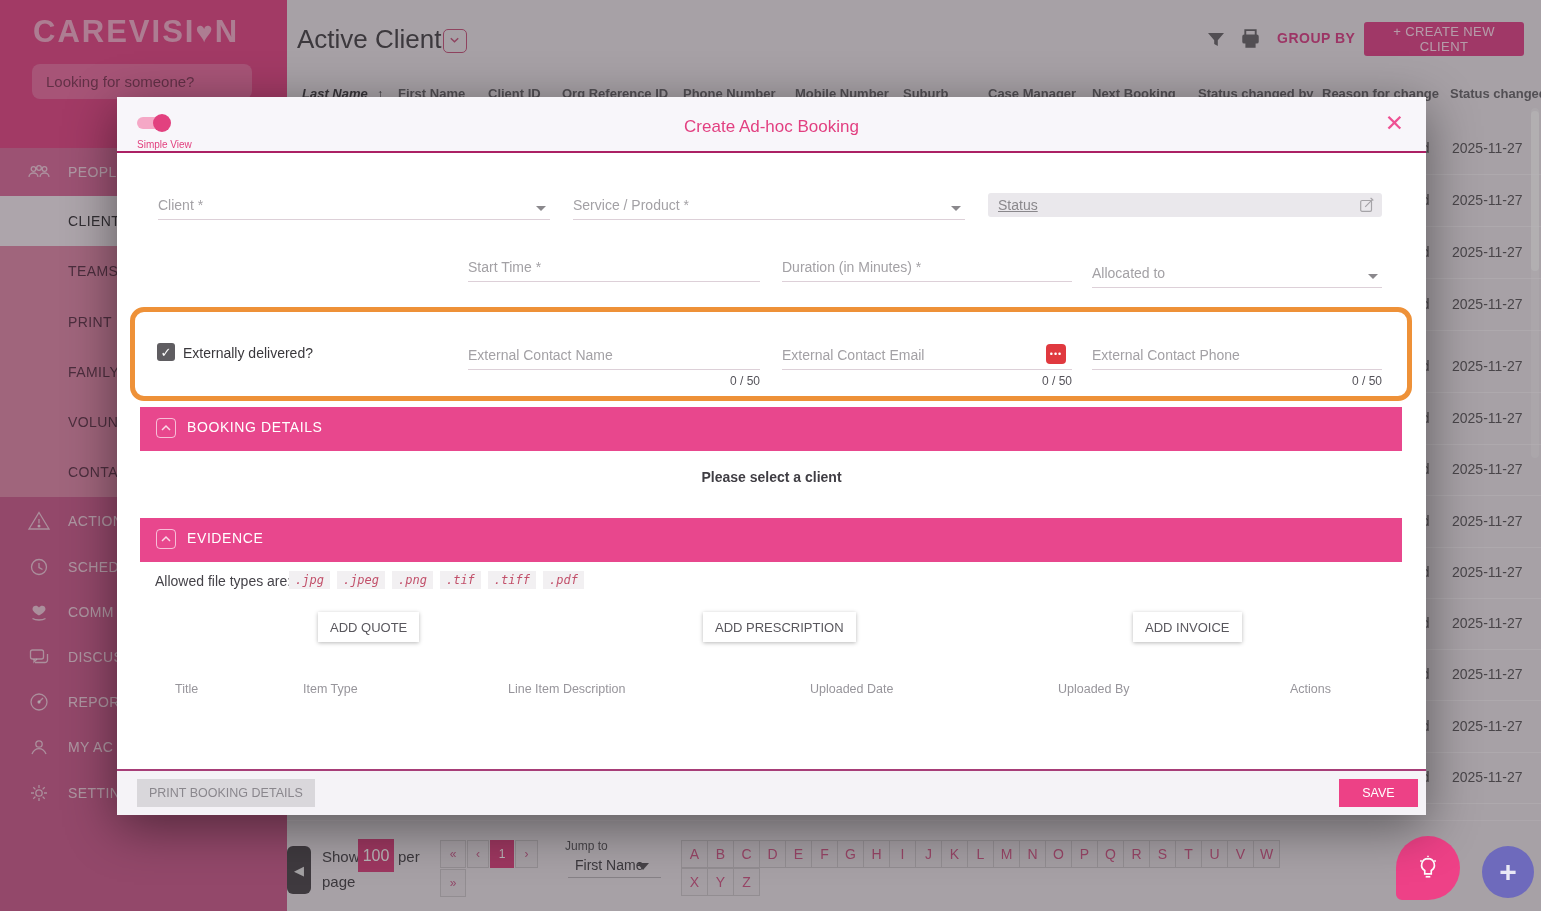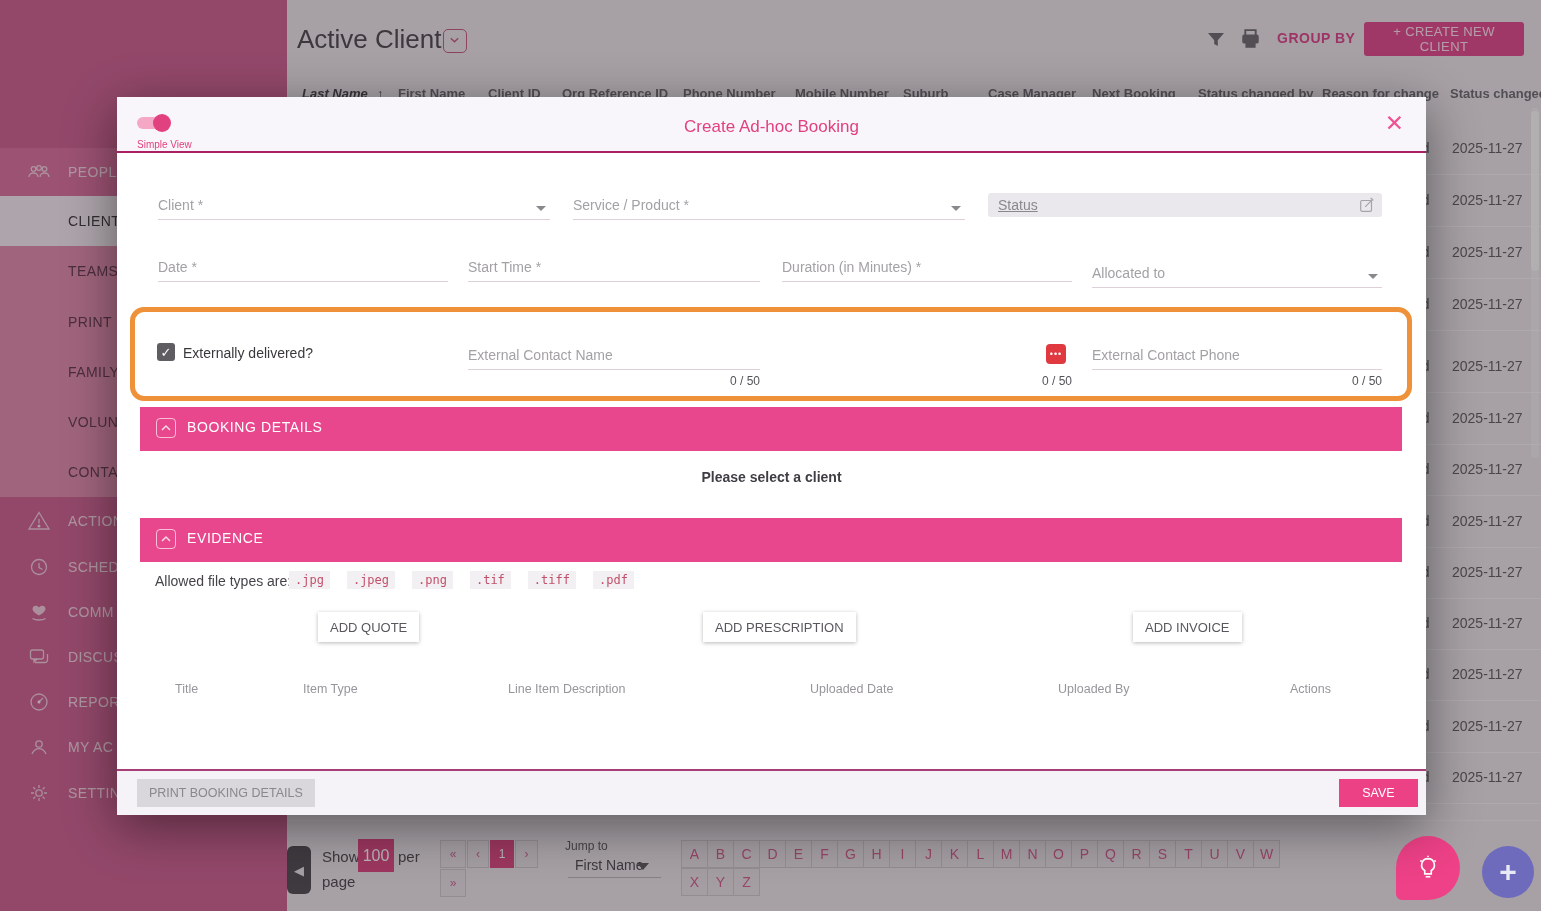--- a/index.html
+++ b/index.html
@@ -80,38 +80,42 @@
             color:#fff;font-size:13px;display:flex;align-items:center;justify-content:center;cursor:pointer;}
   .ext-label{position:absolute;left:66px;top:248px;font-size:14px;color:#3a383c;}
   .counter{position:absolute;top:277px;font-size:12px;color:#55535a;text-align:right;}
   .email-icn{position:absolute;left:929px;top:247px;width:20px;height:20px;background:#e0393f;border-radius:4px;
              color:#fff;display:flex;align-items:center;justify-content:center;font-size:9px;letter-spacing:1px;}
   .secbar{position:absolute;left:23px;width:1262px;height:44px;background:#e8478d;color:#ffffff;cursor:pointer;}
   .secbar .chev{position:absolute;left:16px;top:11px;width:18px;height:18px;border:1px solid rgba(255,255,255,0.65);border-radius:4px;}
   .secbar .sl{position:absolute;left:47px;top:12px;font-size:14px;letter-spacing:0.6px;}
   .empty-msg{position:absolute;left:0;top:372px;width:100%;text-align:center;font-size:14px;font-weight:bold;color:#3f3d43;}
   .allowed{position:absolute;left:38px;top:476px;font-size:14px;color:#454349;}
-  .chips{position:absolute;left:172px;top:474px;display:flex;gap:17px;}
+  .chips{position:absolute;left:172px;top:474px;display:flex;gap:7px;font-style:italic;}
   .chip{background:#f2f0f2;color:#c2506a;font-family:"DejaVu Sans Mono",monospace;font-size:12px;padding:2px 6px;}
   .addbtn{position:absolute;top:515px;height:30px;background:#fff;border:none;box-shadow:0 1px 4px rgba(0,0,0,0.28);
           font-size:13px;color:#59575d;cursor:pointer;font-family:"Liberation Sans",sans-serif;padding:0 12px;}
   .evhead span{position:absolute;top:585px;font-size:12.5px;color:#97959b;white-space:nowrap;}
   .m-foot{position:absolute;left:0;top:672px;width:100%;height:46px;background:#f5f3f7;border-top:2px solid #a73e78;box-sizing:border-box;}
   .print-btn{position:absolute;left:20px;top:8px;height:28px;background:#d9d7db;border:none;color:#8a878d;
              font-size:12.5px;padding:0 12px;cursor:pointer;font-family:"Liberation Sans",sans-serif;}
   .save-btn{position:absolute;right:8px;top:8px;width:79px;height:28px;background:#ed4186;border:none;color:#fff;
             font-size:12.5px;cursor:pointer;font-family:"Liberation Sans",sans-serif;}
   svg{display:block;}
 </style>
 </head>
 <body>
 
 <div class="stage">
 
   <div class="sidebar">
+    <div class="brand-block">
+      <div class="logo"><span>CAREVISI</span><span class="heart">♥</span><span>N</span></div>
+      <input class="search-box" placeholder="Looking for someone?" style="">
+    </div>
 
     <div class="si si-people" style="top:148px;height:48px;">
       <span class="icn">
           <svg viewBox="0 0 26 26" width="26" height="26" fill="none" stroke="currentColor" stroke-width="1.3">
             <circle cx="7.5" cy="10" r="2.3"></circle>
             <circle cx="13" cy="9" r="2.3"></circle>
             <circle cx="18.5" cy="10" r="2.3"></circle>
             <path d="M3 18c0-2.4 2.2-4 4.5-4s4.5 1.6 4.5 4"></path>
             <path d="M14 18c0-2.4 2.2-4 4.5-4s4.5 1.6 4.5 4"></path>
           </svg>
@@ -387,43 +391,43 @@
     <div class="status-box">
       <span class="ph">Status</span>
       <span class="edit">
           <svg viewBox="0 0 20 20" width="18" height="18" fill="none" stroke="currentColor" stroke-width="1.3">
             <rect x="3" y="5" width="12" height="12" rx="1.5"></rect>
             <path d="M8 12l8.5-8.5M14 2l3 3"></path>
           </svg>
         </span>
     </div>
 
-    <div class="fld" style="left:41px;top:158px;width:290px;">
-        <span class="ph">Date *</span>
-      </div>
     <div class="fld" style="left:351px;top:158px;width:292px;">
         <span class="ph">Start Time *</span>
       </div>
     <div class="fld" style="left:665px;top:158px;width:290px;">
         <span class="ph">Duration (in Minutes) *</span>
       </div>
     <div class="fld" style="left:975px;top:164px;width:290px;">
       <span class="ph">Allocated to</span>
         <span class="caret"></span>
     </div>
 
     <div class="ext-box"></div>
     <div class="checkbox">
         <span>✓</span>
       </div>
     <div class="ext-label">Externally delivered?</div>
     <div class="fld" style="left:351px;top:246px;width:292px;">
         <span class="ph">External Contact Name</span>
       </div>
     <div class="counter" style="left:351px;width:292px;">0 / 50</div>
+    <div class="fld" style="left:665px;top:246px;width:290px;">
+        <span class="ph">External Contact Email</span>
+      </div>
     <div class="email-icn">
         <span>•••</span>
       </div>
     <div class="counter" style="left:665px;width:290px;">0 / 50</div>
     <div class="fld" style="left:975px;top:246px;width:290px;">
         <span class="ph">External Contact Phone</span>
       </div>
     <div class="counter" style="left:975px;width:290px;">0 / 50</div>
 
     <div class="secbar" style="top:310px;">

